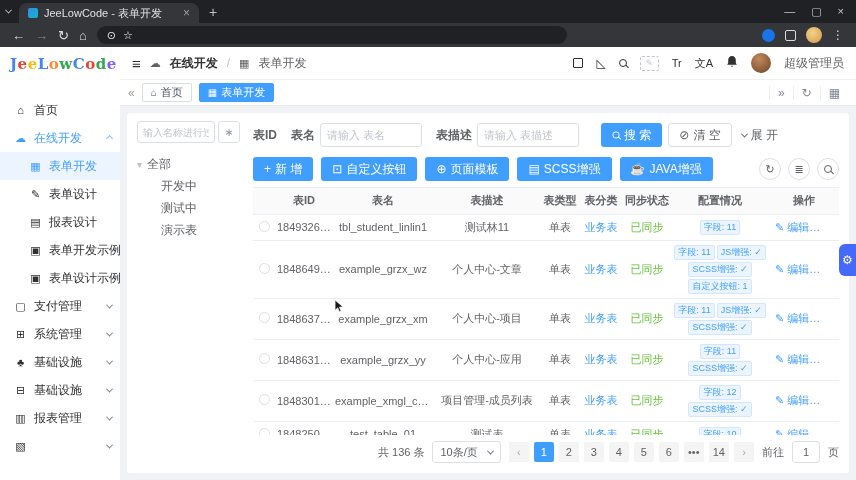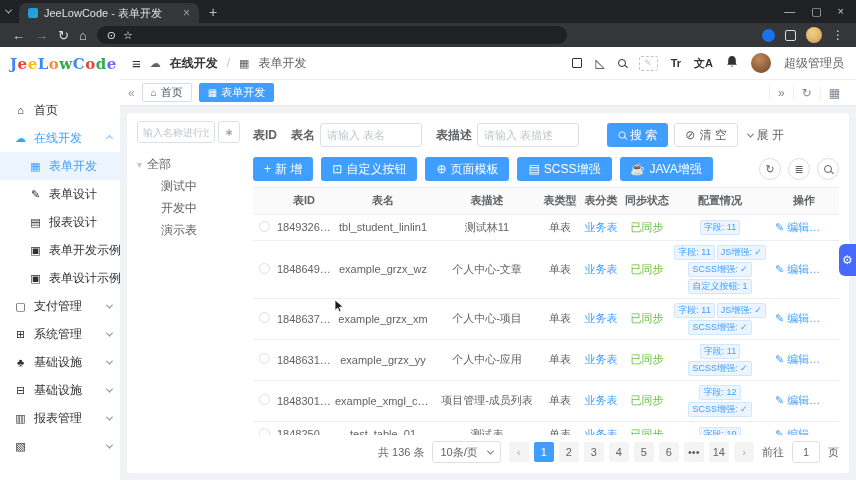--- a/index.html
+++ b/index.html
@@ -33,21 +33,21 @@
     font-family:"DejaVu Serif",serif;font-weight:bold;font-size:15px;letter-spacing:.5px}
   .header-main{flex:1;display:flex;align-items:center;gap:9px;padding:0 12px;border-bottom:1px solid #f0f0f0}
   .hamburger{font-size:15px;color:#303133}
   .bc-strong{color:#303133;font-weight:bold}
   .bc-sep{color:#c0c4cc}
   .bc-ic{color:#606266;font-size:11px}
   .hdr-icons{margin-left:auto;display:flex;align-items:center;gap:13px;color:#303133}
   .fs-box{width:10px;height:10px;border:1.5px solid #303133;border-radius:1px;display:inline-block}
   .dash-box{width:19px;height:15px;border:1px dashed #c0c4cc;border-radius:2px;display:inline-flex;
     align-items:center;justify-content:center;color:#c0c4cc;font-size:9px}
-  .hdr-txt-ic{font-size:11px;font-weight:bold}
+  .hdr-txt-ic{font-size:11px;font-weight:normal}
   .app-avatar{width:20px;height:20px;border-radius:50%;background:radial-gradient(circle at 40% 30%,#c08a5a,#6e4328)}
   .uname{font-size:12px;color:#606266}
 
   
   .app-body{display:flex;height:400px}
   .sidebar{width:120px;background:#fff;padding-top:16px;overflow:hidden;flex-shrink:0}
   .side-item{height:28px;display:flex;align-items:center;gap:7px;padding:0 8px 0 14px;color:#303133;font-size:12px;white-space:nowrap}
   .side-item.lvl2{padding-left:29px}
   .side-item.highlight{color:#409eff}
   .side-item.selected{background:#ecf5ff;color:#409eff}
@@ -297,43 +297,43 @@
           <div class="tree-filter">
             <input class="tf-input" placeholder="输入名称进行过滤" style="">
             <button class="tf-btn">∗</button>
           </div>
           <div class="tree">
             <div class="tree-root">
               <span class="tree-caret">▾</span>
               <span>全部</span>
             </div>
             <div id="tree-children">
+                <div class="tree-child">开发中</div>
                 <div class="tree-child">测试中</div>
-                <div class="tree-child">开发中</div>
                 <div class="tree-child">演示表</div>
               </div>
           </div>
         </div>
 
         <div class="right-zone">
           <div class="filter-row">
             <div id="filter-fields" style="display:flex;gap:14px;align-items:center">
                 <div class="f-item">
                   <span class="f-label">表ID</span>
                 </div>
                 <div class="f-item">
                   <span class="f-label">表名</span>
                   <input class="f-input" placeholder="请输入 表名" style="">
                 </div>
                 <div class="f-item">
                   <span class="f-label">表描述</span>
                   <input class="f-input" placeholder="请输入 表描述" style="">
                 </div>
               </div>
-            <button class="btn btn-primary" style="margin-left:22px">
+            <button class="btn btn-primary" style="margin-left:16px">
               <span class="mag"></span>
               <span>搜 索</span>
             </button>
             <button class="btn btn-plain">
               <span>⊘</span>
               <span>清 空</span>
             </button>
             <button class="btn btn-plain" style="border:none;padding:0 4px">
               <span class="chev down"></span>
               <span>展 开</span>

